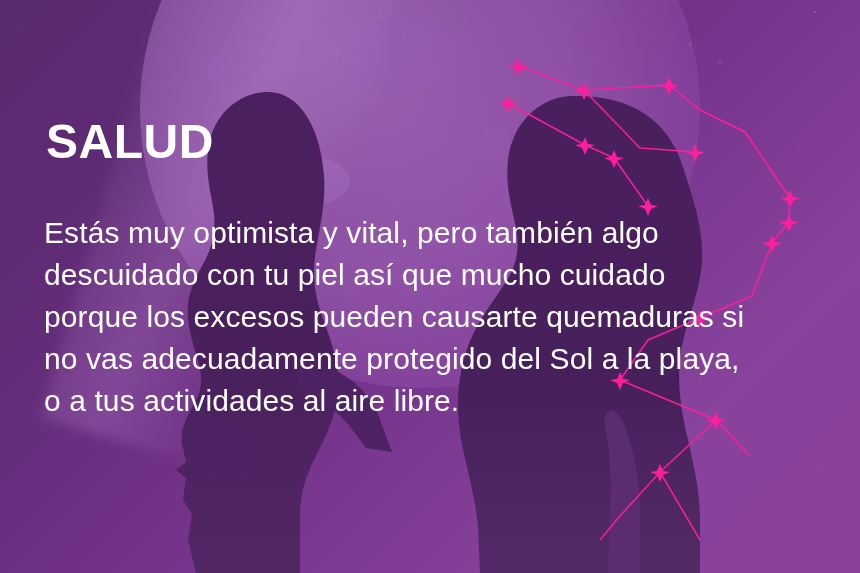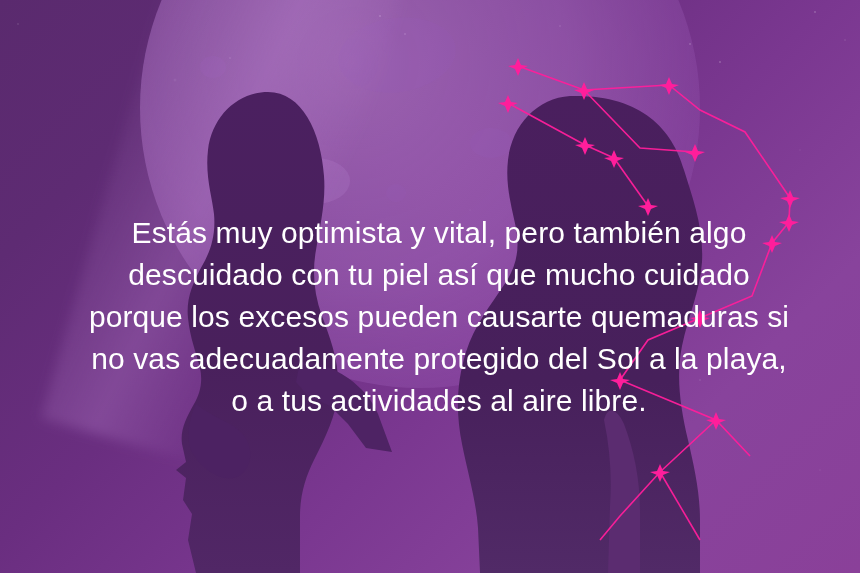--- a/index.html
+++ b/index.html
@@ -146,21 +146,20 @@
     position: absolute;
     left: 44px;
     top: 182px;
     width: 790px;
     color: #ffffff;
     font-size: 30px;
     font-weight: 400;
     line-height: 42px;
     letter-spacing: .1px;
     white-space: pre-line;
-    text-align: center;
   }
 </style>
 </head>
 <body>
 
 <div id="card">
 
   <div class="stars"></div>
   <div class="stars2"></div>
   <div class="stars3"></div>
@@ -287,20 +286,21 @@
       <path d="M789 214 L792 221 L799 222 L792 225 L789 232 L786 225 L779 222 L786 221 Z"></path>
       <path d="M772 235 L775 242 L782 243 L775 246 L772 253 L769 246 L762 243 L769 242 Z"></path>
       <path d="M700 310 L703 317 L710 318 L703 321 L700 328 L697 321 L690 318 L697 317 Z"></path>
       <path d="M716 412 L719 419 L726 420 L719 423 L716 430 L713 423 L706 420 L713 419 Z"></path>
       <path d="M660 464 L663 471 L670 472 L663 475 L660 482 L657 475 L650 472 L657 471 Z"></path>
       <path d="M620 372 L623 379 L630 380 L623 383 L620 390 L617 383 L610 380 L617 379 Z"></path>
     </g>
   </svg>
 
 
+  <h1 class="headline">SALUD</h1>
 
   <p class="body-copy">Estás muy optimista y vital, pero también algo
 descuidado con tu piel así que mucho cuidado
 porque los excesos pueden causarte quemaduras si
 no vas adecuadamente protegido del Sol a la playa,
 o a tus actividades al aire libre.</p>
 
 </div>
 
 </body></html>

